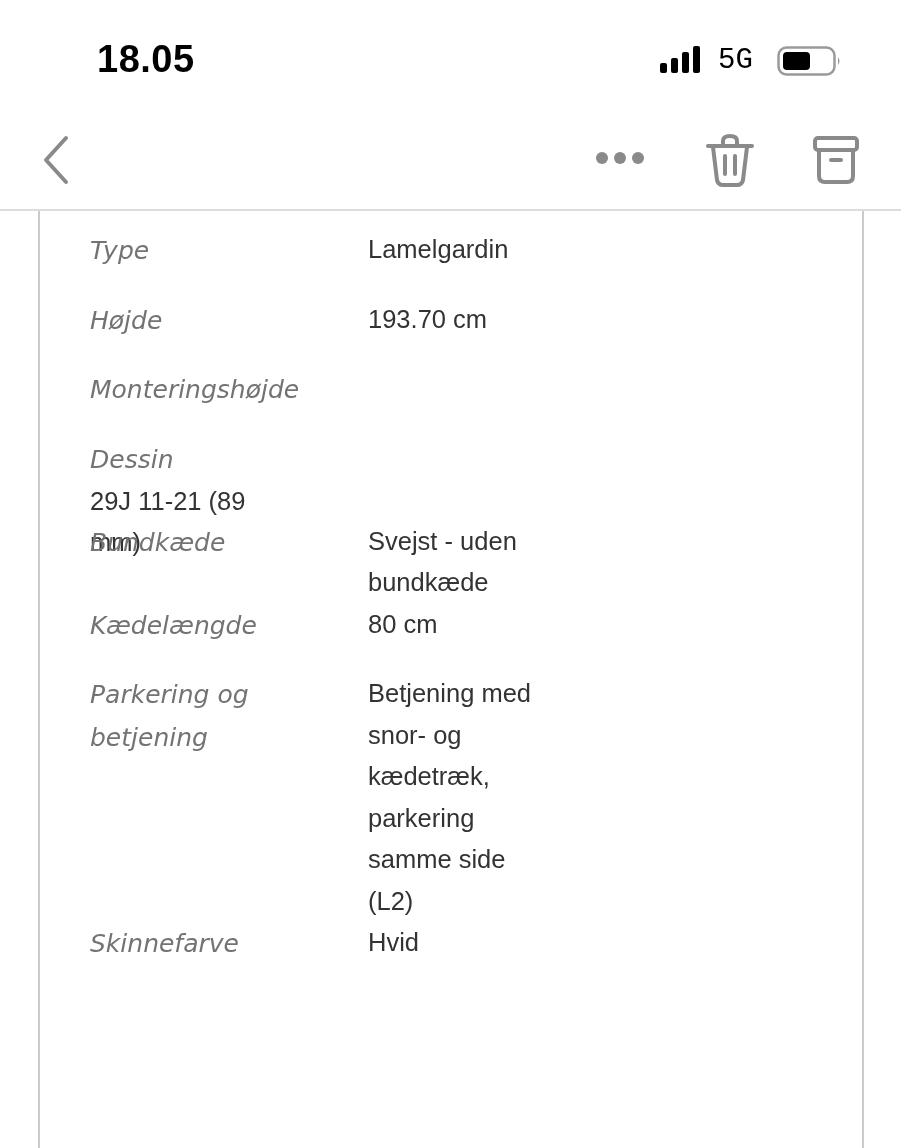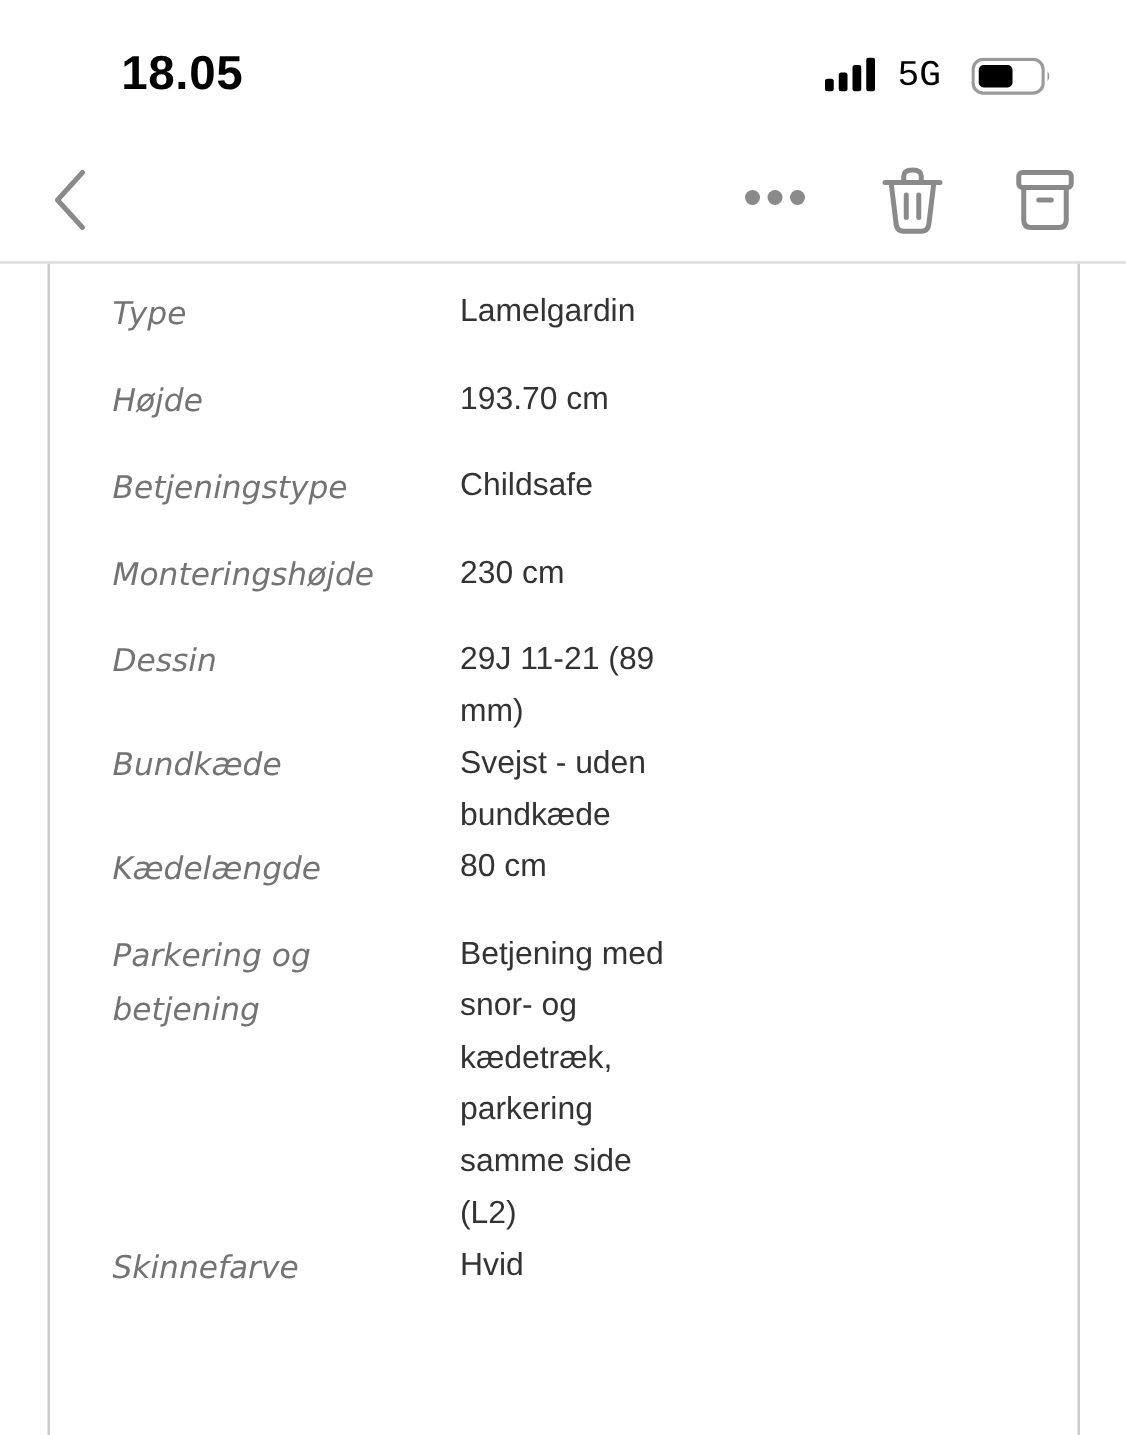--- a/index.html
+++ b/index.html
@@ -105,28 +105,23 @@
   <div class="spec-table">
     <div class="row single">
       <div class="label">Type</div>
       <div class="value">Lamelgardin</div>
     </div>
     <div class="row single">
       <div class="label">Højde</div>
       <div class="value">193.70 cm</div>
     </div>
     <div class="row single">
-      <div class="label">Betjeningstype</div>
-      <div class="value">Childsafe</div>
+      <div class="label">Monteringshøjde</div>
     </div>
-    <div class="row single">
-      <div class="label">Monteringshøjde</div>
-      <div class="value">230 cm</div>
-    </div>
-    <div class="row" style="height:83px;">
+    <div class="row" style="height:83px;flex-direction:column;">
       <div class="label">Dessin</div>
       <div class="value">29J 11-21 (89 mm)</div>
     </div>
     <div class="row" style="height:83px;">
       <div class="label">Bundkæde</div>
       <div class="value">Svejst - uden bundkæde</div>
     </div>
     <div class="row single">
       <div class="label">Kædelængde</div>
       <div class="value">80 cm</div>

